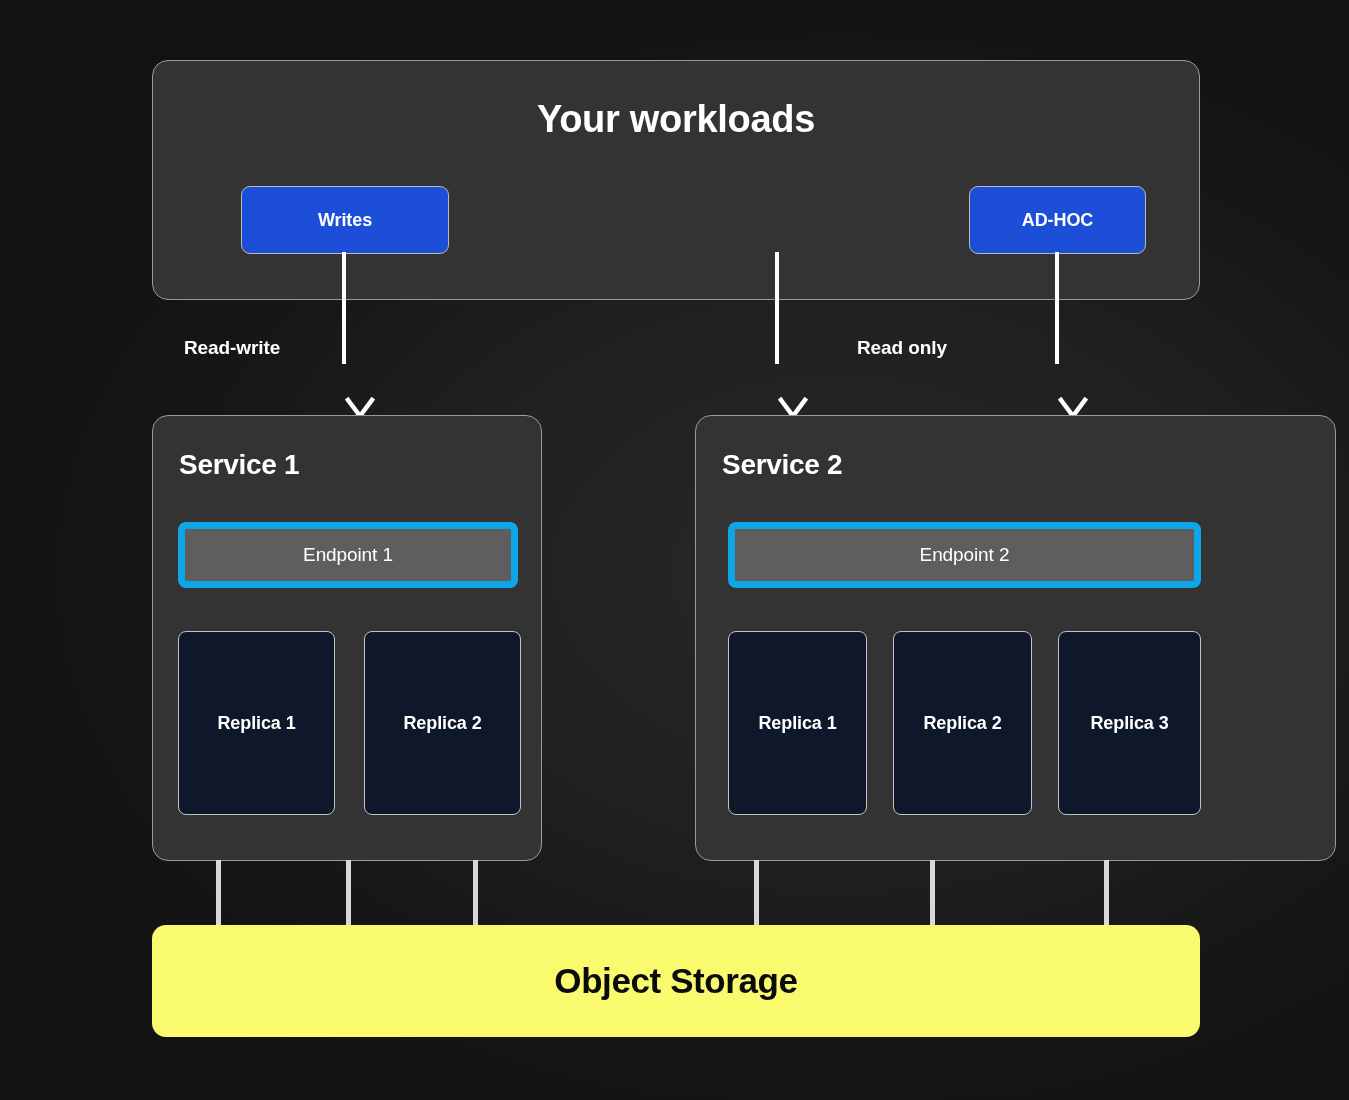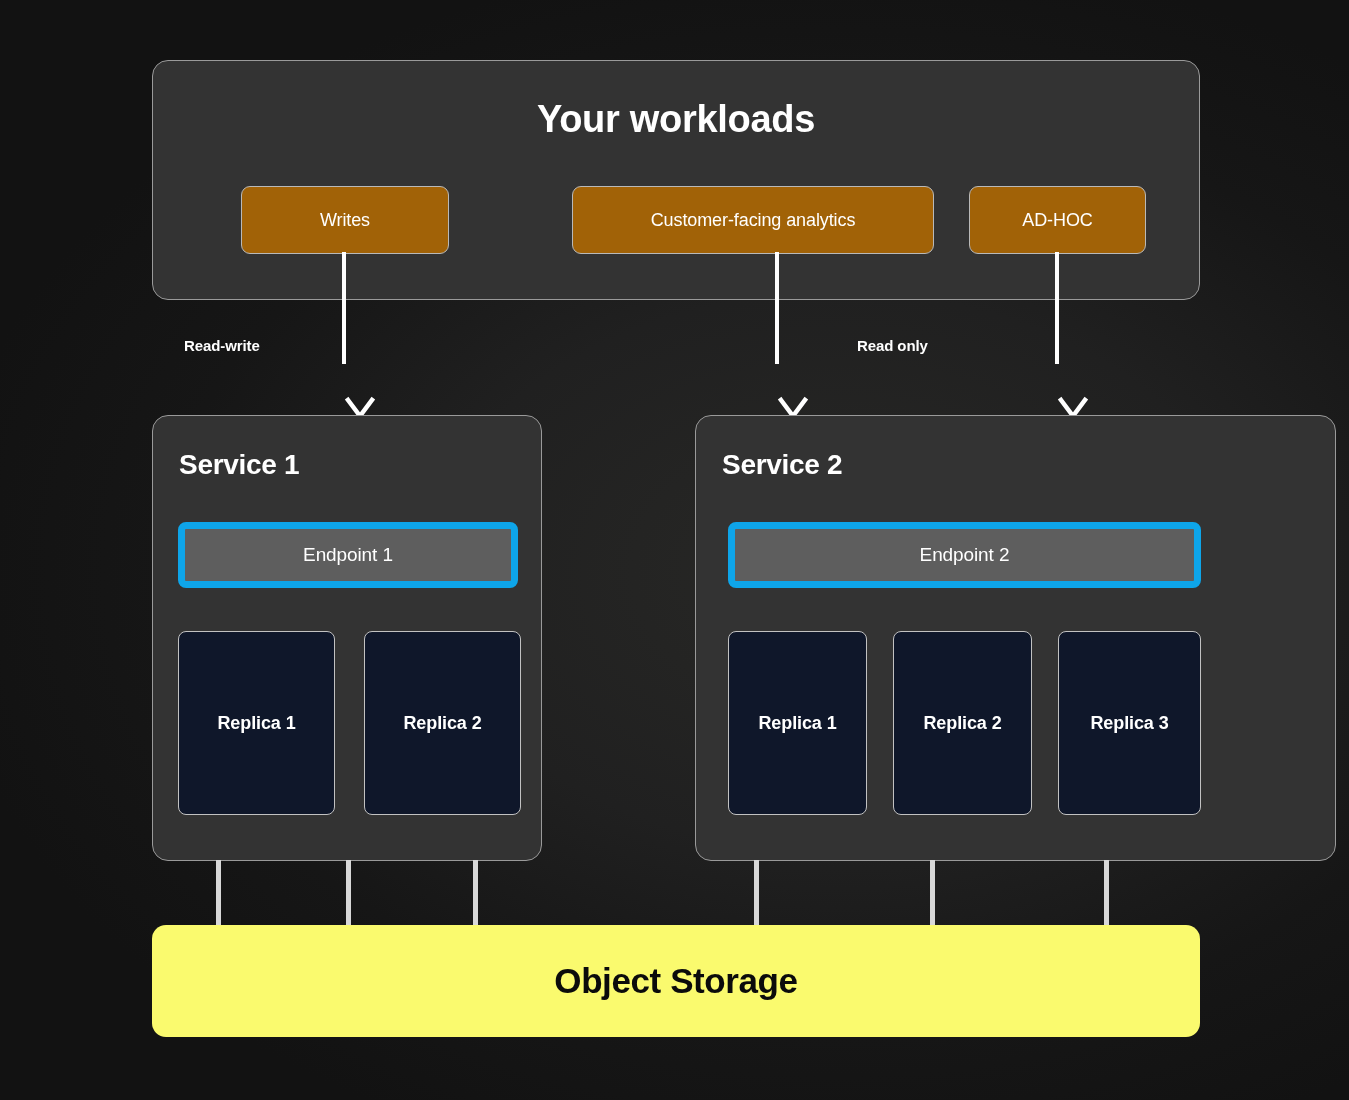--- a/index.html
+++ b/index.html
@@ -34,27 +34,27 @@
     position:absolute; left:0; top:37px; width:100%;
     text-align:center;
     color:#ffffff;
     font-size:38px;
     font-weight:bold;
     letter-spacing:-0.3px;
   }
 
   .pill {
     position:absolute;
-    background:#a16207;
+    background:#1d4ed8;
     border:1px solid #b9b9b9;
     border-radius:9px;
     display:flex; align-items:center; justify-content:center;
     color:#ffffff;
     font-size:18px;
-    font-weight:normal;
+    font-weight:bold;
     letter-spacing:-0.1px;
   }
   #pill-writes    { left:88px;  top:125px; width:208px; height:68px; }
   #pill-analytics { left:419px; top:125px; width:362px; height:68px; }
   #pill-adhoc     { left:816px; top:125px; width:177px; height:68px; }
 
   
   .arrow { position:absolute; }
   .arrow .shaft {
     position:absolute; left:50%; top:0;
@@ -68,21 +68,21 @@
   }
   .arrow .head svg { display:block; }
 
   #arrow-writes    { left:328px; top:252px; width:32px; height:140px; }
   #arrow-analytics { left:761px; top:252px; width:32px; height:140px; }
   #arrow-adhoc     { left:1041px;top:252px; width:32px; height:140px; }
 
   .flow-label {
     position:absolute;
     color:#ffffff;
-    font-size:15px;
+    font-size:19px;
     font-weight:bold;
     letter-spacing:-0.1px;
     white-space:nowrap;
   }
   #label-read-write { left:184px; top:337px; }
   #label-read-only  { left:857px; top:337px; }
 
   
   #service1-panel { left:152px; top:415px; width:390px; height:446px; }
   #service2-panel { left:663px; top:415px; width:641px; height:446px;margin-left:32px; }
@@ -156,21 +156,20 @@
 <body>
 
 <div id="stage">
 
   <div class="panel" id="workloads-panel">
 
     <div id="workloads-title">Your workloads</div>
 
     <div class="pill" id="pill-writes">Writes</div>
 
-    <div class="pill" id="pill-analytics">Customer-facing analytics</div>
 
     <div class="pill" id="pill-adhoc">AD-HOC</div>
   </div>
 
   <div class="arrow" id="arrow-writes">
     <div class="shaft" style="height:112px;"></div>
     <div class="head">
       <svg width="32" height="32" viewBox="0 0 32 32">
         <path d="M4 8 L16 24 L28 8" fill="none" stroke="#ffffff" stroke-width="4.5" stroke-linecap="square" stroke-linejoin="miter"></path>
       </svg>

